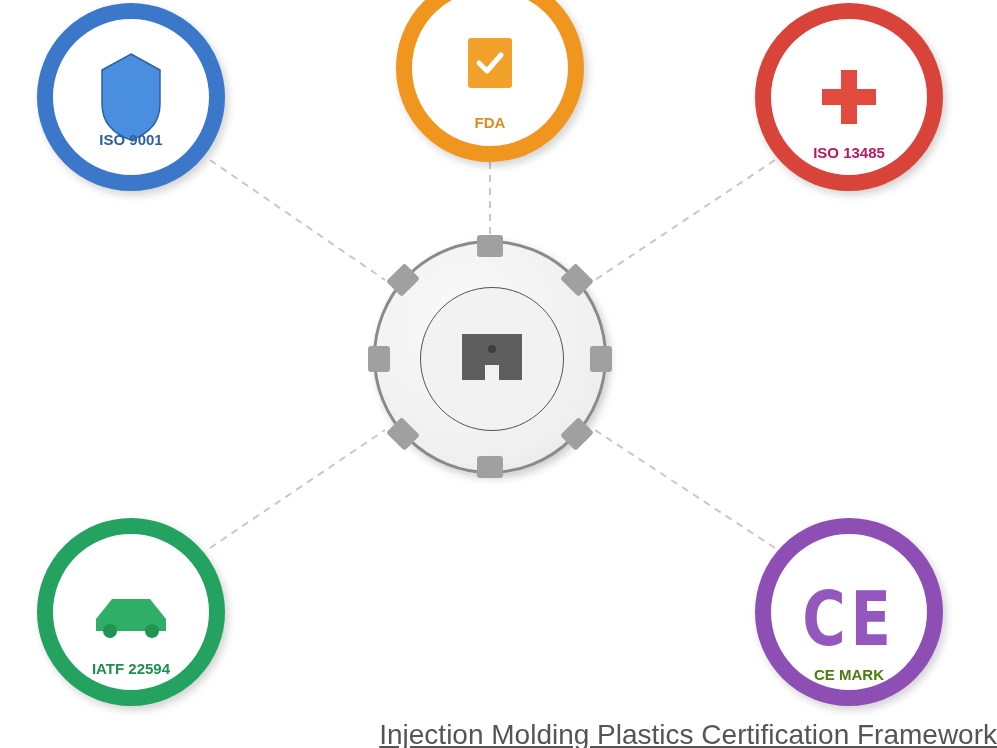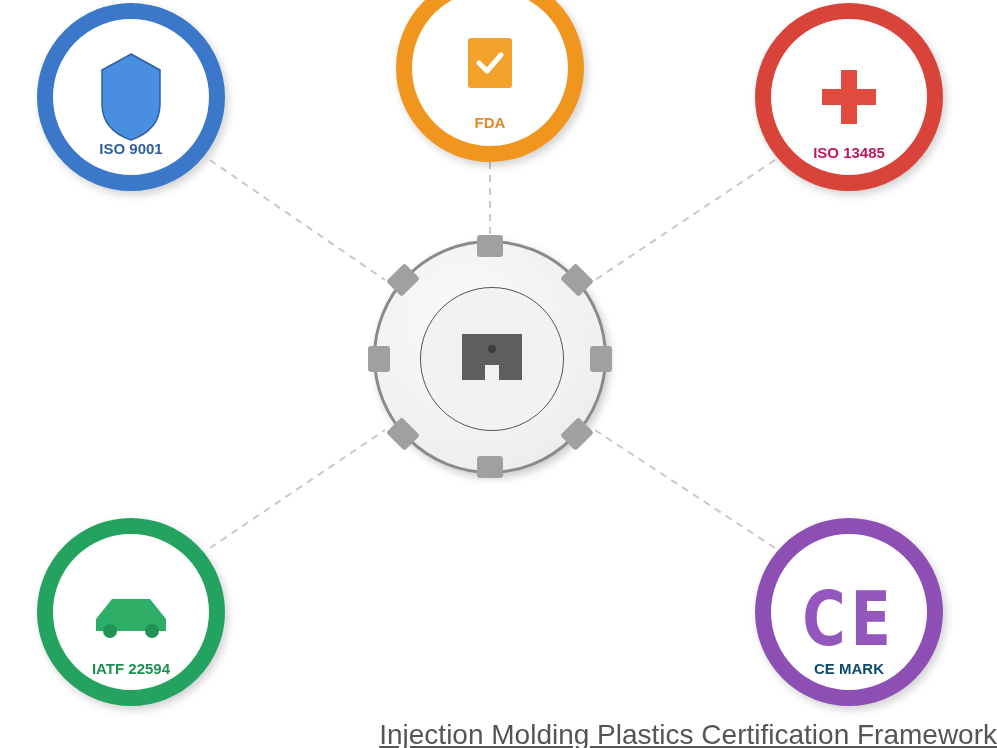--- a/index.html
+++ b/index.html
@@ -23,21 +23,21 @@
     <line x1="775" y1="160" x2="595" y2="280"></line>
     <line x1="210" y1="548" x2="385" y2="430"></line>
     <line x1="775" y1="548" x2="595" y2="430"></line>
   </g>
 </svg>
 
 <div class="badge" style="left:37px;top:3px;width:188px;height:188px;border:16px solid #3b78c9;">
   <svg class="icon" width="62" height="90" viewBox="0 0 62 90" style="left:47px;top:33px;">
     <path d="M31 2 L60 18 L60 52 Q60 78 31 88 Q2 78 2 52 L2 18 Z" fill="#4a8ee0" stroke="#2f5fa0" stroke-width="1.5"></path>
   </svg>
-  <div class="label" style="top:121px;color:#2f5fa0;">ISO 9001</div>
+  <div class="label" style="top:112px;color:#2f5fa0;">ISO 9001</div>
 </div>
 
 <div class="badge" style="left:396px;top:-26px;width:188px;height:188px;border:16px solid #f0961f;">
   <svg class="icon" width="44" height="50" viewBox="0 0 44 50" style="left:56px;top:48px;">
     <rect x="0" y="0" width="44" height="50" rx="3" fill="#f2a12a"></rect>
     <path d="M11 25 L19 33 L33 17" stroke="#fff" stroke-width="5" fill="none" stroke-linecap="round" stroke-linejoin="round"></path>
   </svg>
   <div class="label" style="top:124px;color:#e08a26;">FDA</div>
 </div>
 
@@ -52,21 +52,21 @@
   <svg class="icon" width="76" height="44" viewBox="0 0 76 44" style="left:41px;top:63px;">
     <path d="M18 2 H56 L72 22 V34 H2 V22 Z" fill="#2fae68"></path>
     <circle cx="16" cy="34" r="7" fill="#1f9455"></circle>
     <circle cx="58" cy="34" r="7" fill="#1f9455"></circle>
   </svg>
   <div class="label" style="top:126px;color:#1f8f52;">IATF 22594</div>
 </div>
 
 <div class="badge" style="left:755px;top:518px;width:188px;height:188px;border:16px solid #8e4fb5;">
   <div style="position:absolute;left:0;right:0;top:42px;text-align:center;font-size:74px;font-weight:bold;color:#9457bd;letter-spacing:6px;font-family:'DejaVu Sans',sans-serif;transform:scaleX(0.8);">CE</div>
-  <div class="label" style="top:126px;color:#0c4a6e;">CE MARK</div>
+  <div class="label" style="top:132px;color:#4d7c0f;">CE MARK</div>
 </div>
 
 <div class="hub">
   <div class="tab" style="left:101px;top:-8px;"></div>
   <div class="tab" style="left:101px;top:213px;"></div>
   <div class="tab" style="left:-8px;top:103px;width:22px;height:26px;"></div>
   <div class="tab" style="left:214px;top:103px;width:22px;height:26px;"></div>
   <div class="tab" style="left:14px;top:26px;transform:rotate(-45deg);"></div>
   <div class="tab" style="left:188px;top:26px;transform:rotate(45deg);"></div>
   <div class="tab" style="left:14px;top:180px;transform:rotate(45deg);"></div>

